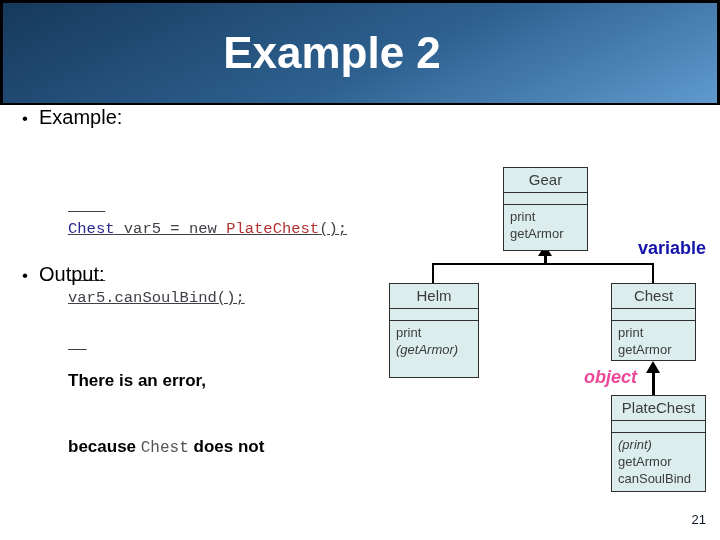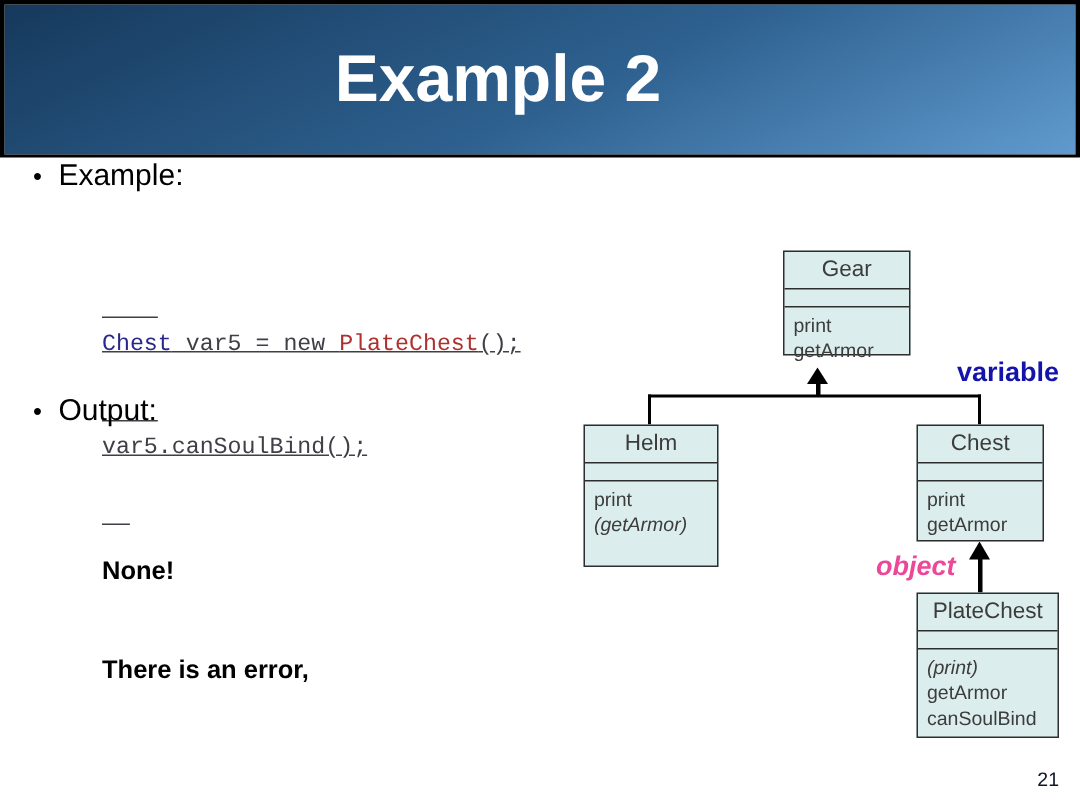--- a/index.html
+++ b/index.html
@@ -97,21 +97,21 @@
     height: 11px;
     border-bottom: 1px solid #2e2e2e;
   }
   .uml-body {
     padding: 3px 6px;
     font-size: 13px;
     line-height: 17px;
   }
   .italic { font-style: italic; }
 
-  #box-gear       { left: 522px; top: 167px; width: 85px; height: 70px; }
+  #box-gear       { left: 503px; top: 167px; width: 85px; height: 84px; }
   #box-helm       { left: 389px; top: 283px; width: 90px; height: 95px; }
   #box-chest      { left: 611px; top: 283px; width: 85px; height: 78px; }
   #box-platechest { left: 611px; top: 395px; width: 95px; height: 97px; }
 
   
   .cline { position: absolute; background: #000; }
   #hline       { left: 432px; top: 263px; width: 222px; height: 2px; }
   #gear-stem   { left: 544px; top: 255px; width: 3px;  height: 9px; }
   #helm-drop   { left: 432px; top: 263px; width: 2px;  height: 20px; }
   #chest-drop  { left: 652px; top: 263px; width: 2px;  height: 20px; }
@@ -151,22 +151,22 @@
   <div class="bullet" id="bullet-example"><span class="dot">•</span><span>Example:</span></div>
 
   <div class="code">
     <div><span class="c-type">Chest</span><span> var5 = new </span><span class="c-class">PlateChest</span><span>();</span></div>
     <div>var5.canSoulBind();</div>
   </div>
 
   <div class="bullet" id="bullet-output"><span class="dot">•</span><span>Output:</span></div>
 
   <div class="out">
-    <div>None!</div>
     <div>There is an error,</div>
+    <div><span>because </span><span class="mono">Chest</span><span> does not</span></div>
     
   </div>
 
   <div class="cline" id="hline"></div>
   <div class="cline" id="gear-stem"></div>
   <div class="arrow-up" id="gear-arrow"></div>
   <div class="cline" id="helm-drop"></div>
   <div class="cline" id="chest-drop"></div>
   <div class="cline" id="pc-stem"></div>
   <div class="arrow-up" id="pc-arrow"></div>

